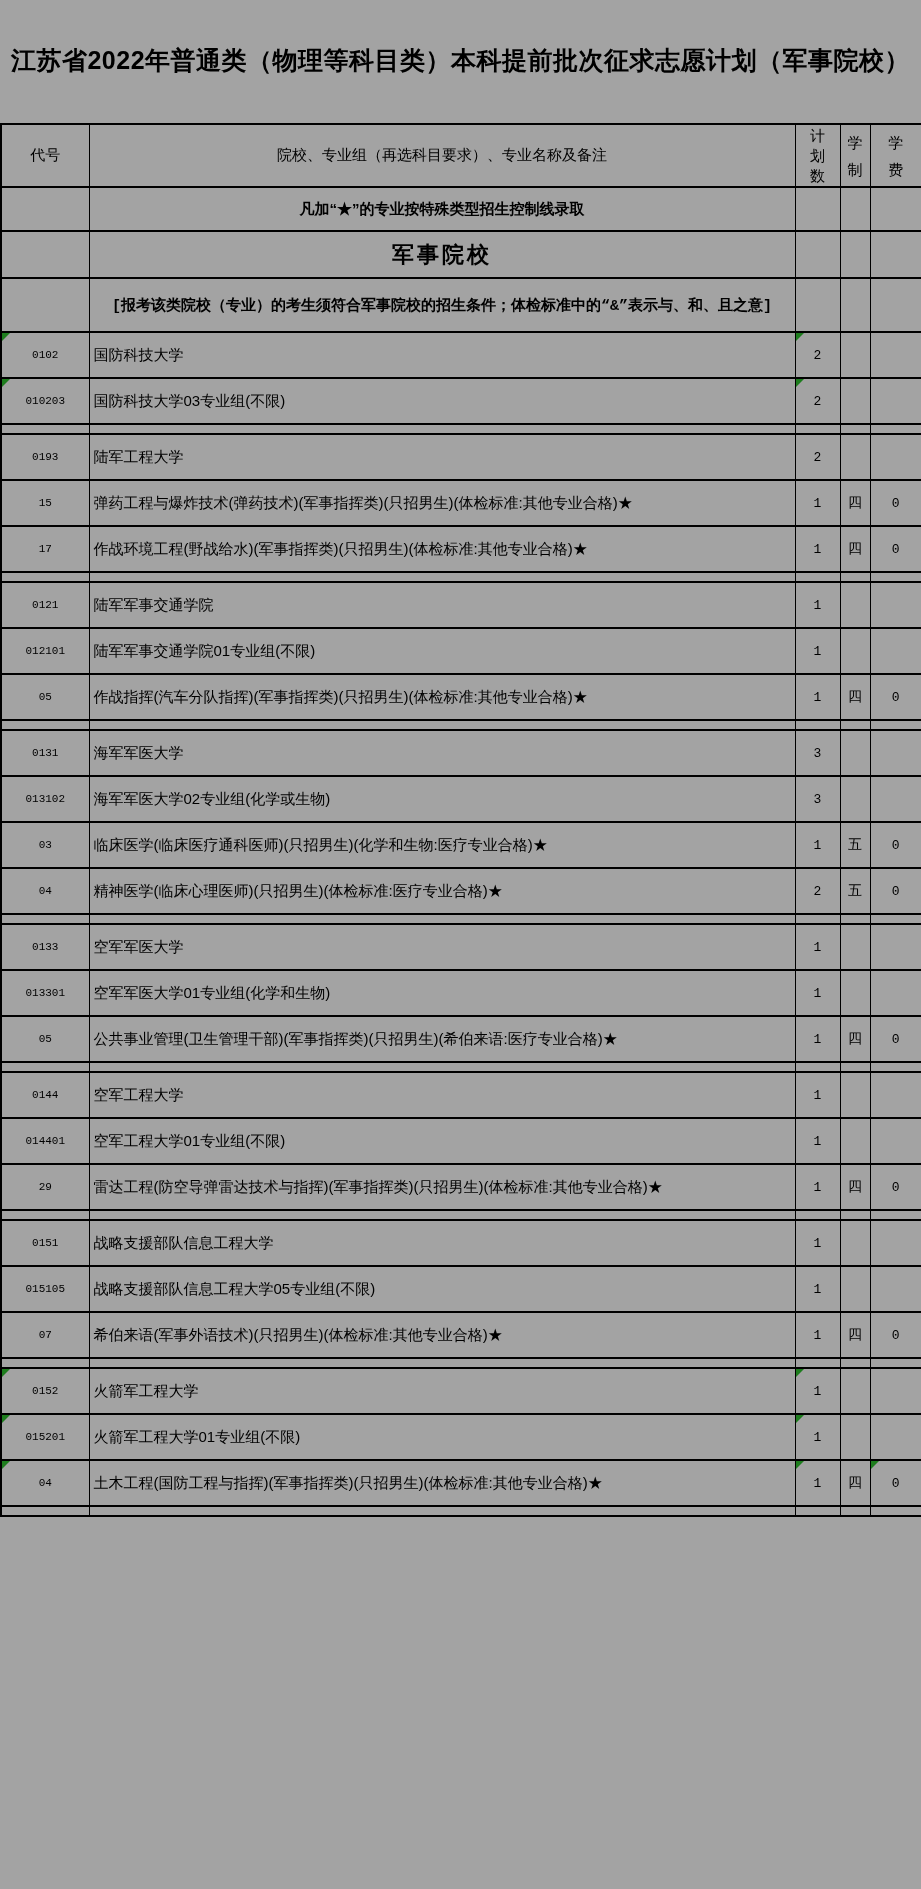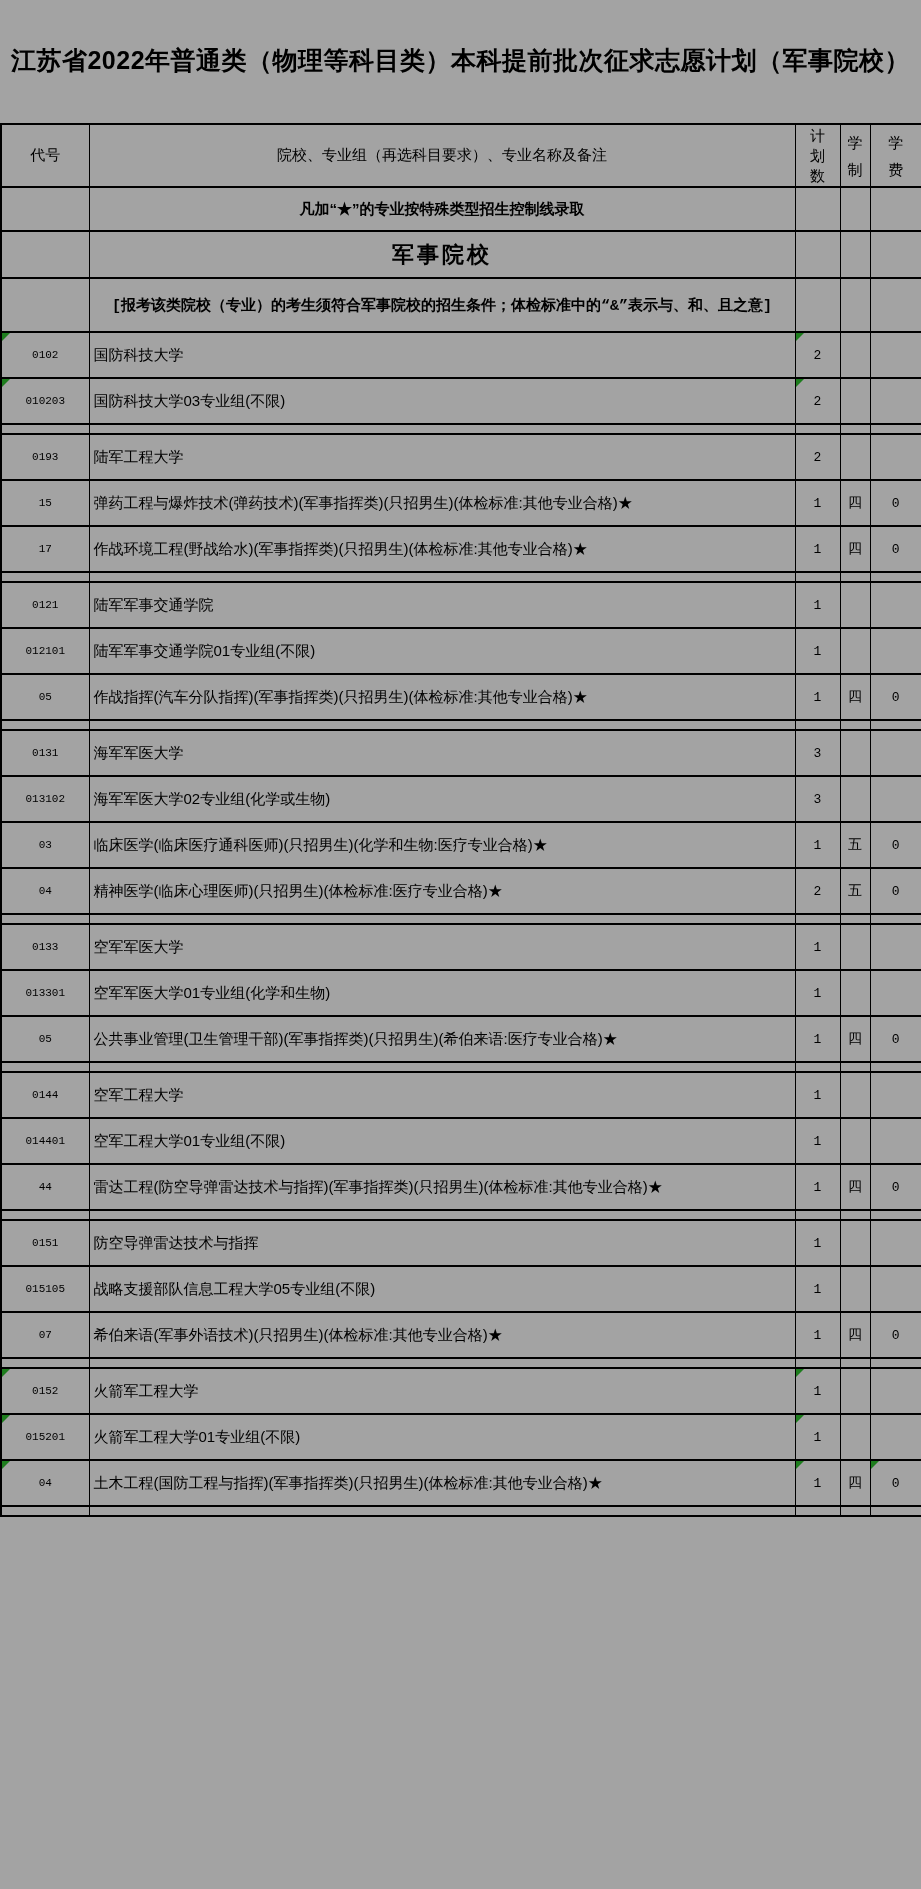--- a/index.html
+++ b/index.html
@@ -666,21 +666,21 @@
         <span class="v-dur"></span>
       </td>
       <td class="cell-tuition">
         
         <span class="v-tui"></span>
       </td>
     </tr>
         <tr class="row-data">
       <td class="cell-code">
         
-        <span class="v-code">44</span>
+        <span class="v-code">29</span>
       </td>
       <td class="cell-name">
         
         <span class="v-name">雷达工程(防空导弹雷达技术与指挥)(军事指挥类)(只招男生)(体检标准:其他专业合格)★</span>
       </td>
       <td class="cell-plan">
         
         <span class="v-plan">1</span>
       </td>
       <td class="cell-duration">
@@ -714,21 +714,21 @@
         <span class="v-tui"></span>
       </td>
     </tr>
         <tr class="row-data">
       <td class="cell-code">
         
         <span class="v-code">0151</span>
       </td>
       <td class="cell-name">
         
-        <span class="v-name">防空导弹雷达技术与指挥</span>
+        <span class="v-name">战略支援部队信息工程大学</span>
       </td>
       <td class="cell-plan">
         
         <span class="v-plan">1</span>
       </td>
       <td class="cell-duration">
         
         <span class="v-dur"></span>
       </td>
       <td class="cell-tuition">

